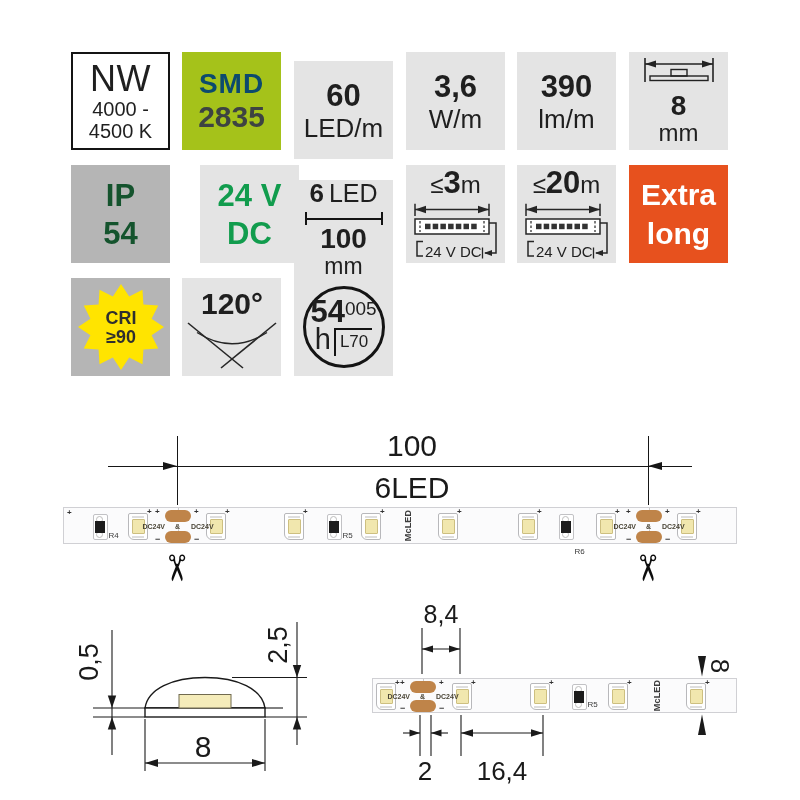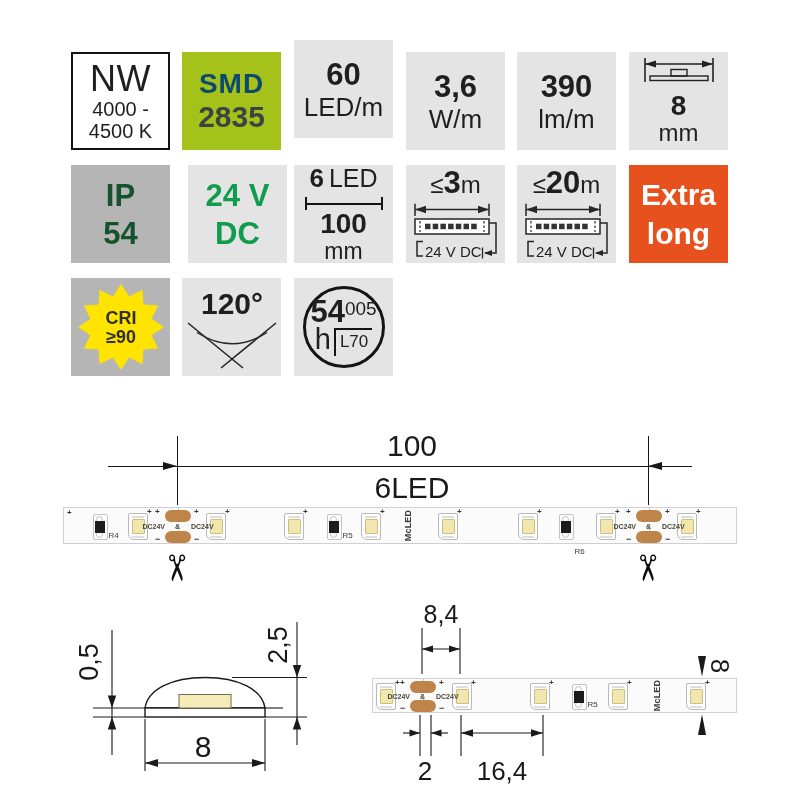--- a/index.html
+++ b/index.html
@@ -94,21 +94,21 @@
   <div class="nw-title">NW</div>
   <div class="nw-range">4000 -</div>
   <div class="nw-range">4500 K</div>
 </div>
 
 <div class="tile t-green" style="left:182px;top:52px">
   <div class="smd-top">SMD</div>
   <div class="smd-bot">2835</div>
 </div>
 
-<div class="tile t-light" style="left:294px;top:40px">
+<div class="tile t-light" style="left:294px;top:61px">
   <div class="val">60</div>
   <div class="unit">LED/m</div>
 </div>
 
 <div class="tile t-light" style="left:406px;top:52px">
   <div class="val">3,6</div>
   <div class="unit">W/m</div>
 </div>
 
 <div class="tile t-light" style="left:517px;top:52px">
@@ -128,26 +128,26 @@
   </svg>
   <div class="wval">8</div>
   <div class="wunit">mm</div>
 </div>
 
 <div class="tile t-dark" style="left:71px;top:165px">
   <div class="ip-line">IP</div>
   <div class="ip-line">54</div>
 </div>
 
-<div class="tile t-light" style="left:188px;top:165px">
+<div class="tile t-light" style="left:200px;top:165px">
   <div class="dc-line">24 V</div>
   <div class="dc-line">DC</div>
 </div>
 
-<div class="tile t-light" style="left:294px;top:165px">
+<div class="tile t-light" style="left:294px;top:180px">
   <div class="cutrow1">
     <span class="b">6</span><span class="u">LED</span>
   </div>
   <div class="dimline-icon">
     <span class="tick"></span>
     <span class="bar"></span>
     <span class="tick tick-r"></span>
   </div>
   <div class="cutval">100</div>
   <div class="cutunit">mm</div>

